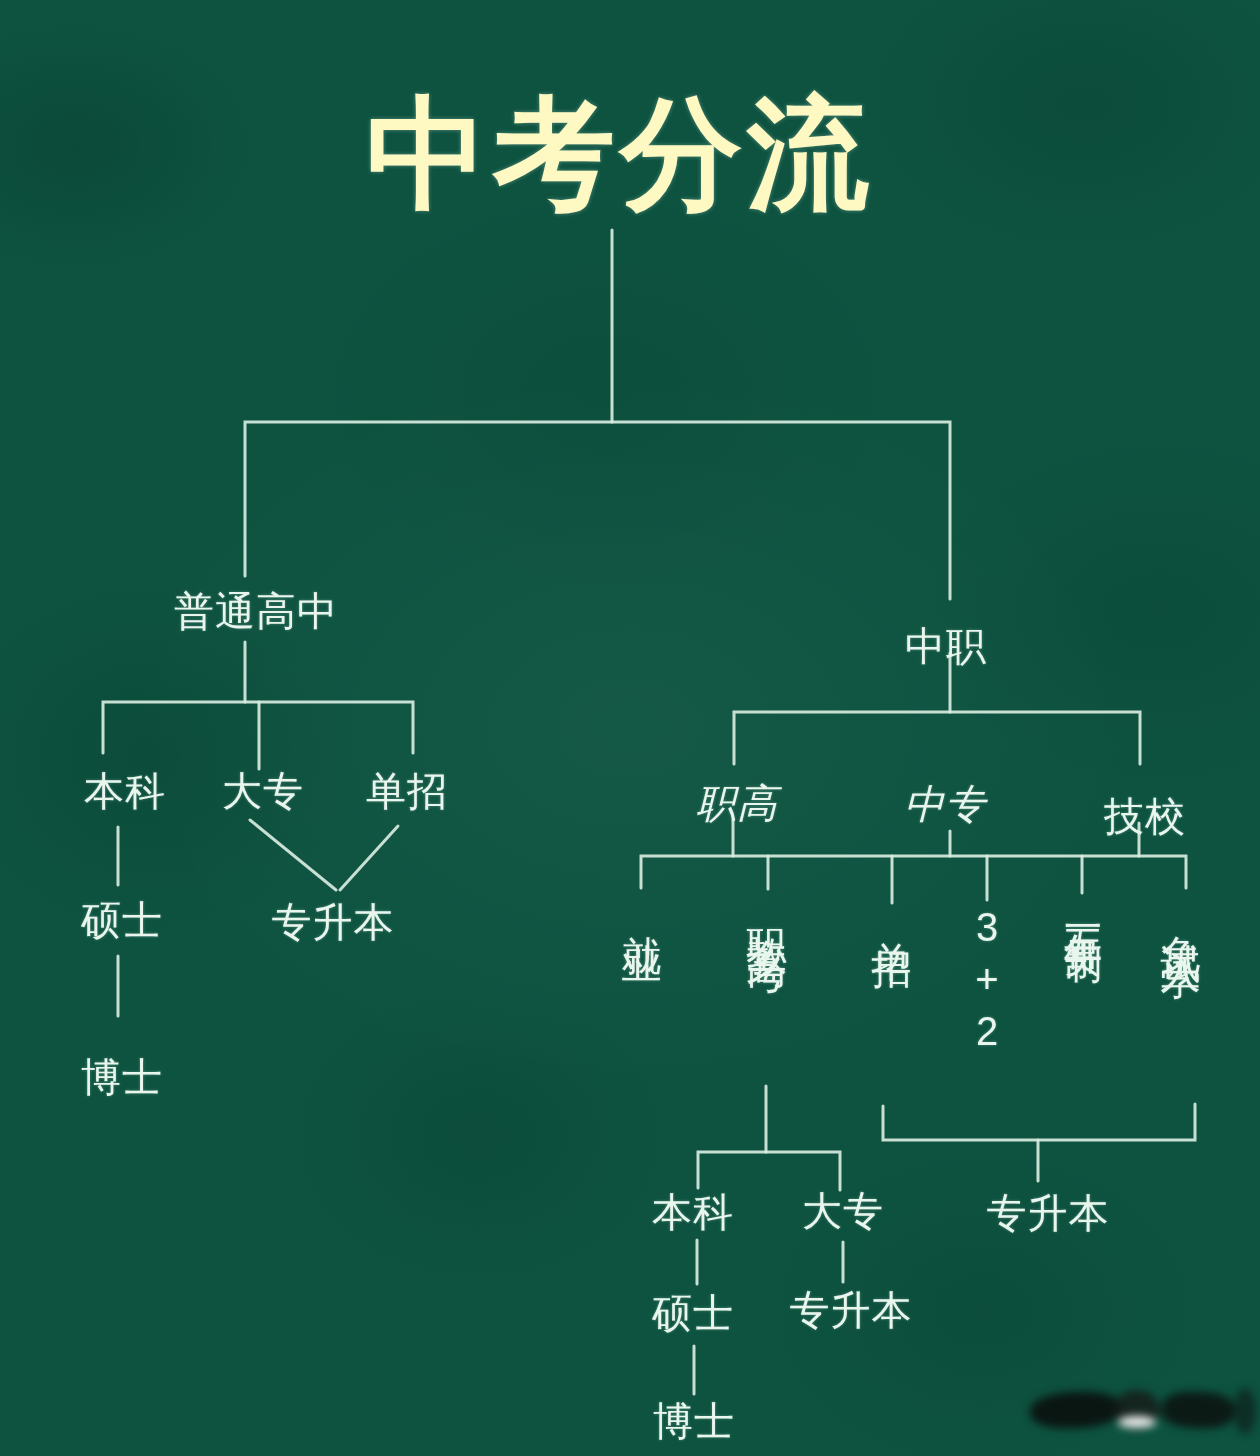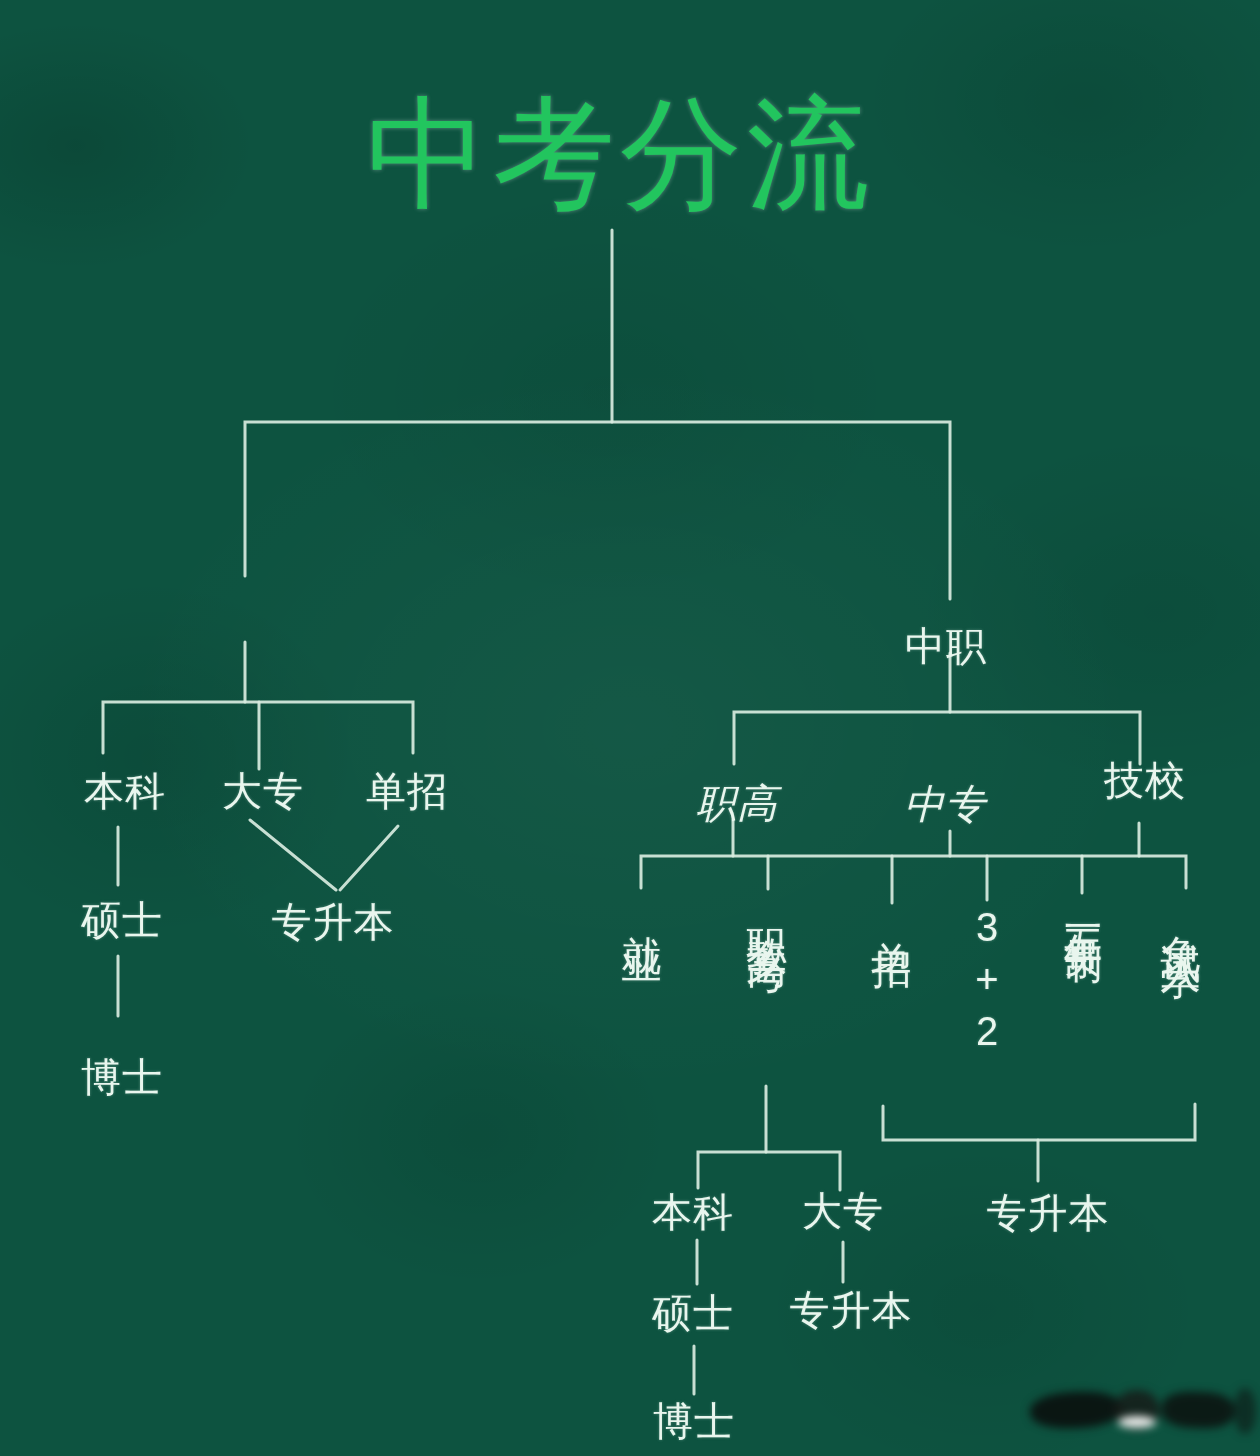--- a/index.html
+++ b/index.html
@@ -40,23 +40,23 @@
     fill: none;
     stroke: #d8ece0;
     stroke-width: 3;
     stroke-linecap: round;
     opacity: 0.92;
   }
   .title {
     position: absolute;
     transform: translate(-50%, -50%);
     font-size: 122px;
-    font-weight: 400;
+    font-weight: 700;
     letter-spacing: 5px;
-    color: #22c55e;
+    color: #fef9c3;
     white-space: nowrap;
     text-shadow: 0 0 4px rgba(235, 250, 242, 0.35);
   }
   .h {
     position: absolute;
     transform: translate(-50%, -50%);
     font-size: 40px;
     letter-spacing: 1px;
     color: #e9f6ee;
     white-space: nowrap;
@@ -149,31 +149,32 @@
       <path d="M843 1242 V1282"></path>
     </g>
     <g>
       <path d="M883 1106 V1140 H1195 V1104"></path>
       <path d="M1038 1140 V1181"></path>
     </g>
   </svg>
 
   <div class="title" style="left:620px; top:156px;">中考分流</div>
 
+  <div class="h" style="left:256px; top:611px;">普通高中</div>
   <div class="h" style="left:125px; top:791px;">本科</div>
   <div class="h" style="left:263px; top:791px;">大专</div>
   <div class="h" style="left:407px; top:791px;">单招</div>
   <div class="h" style="left:122px; top:920px;">硕士</div>
   <div class="h" style="left:333px; top:922px;">专升本</div>
   <div class="h" style="left:122px; top:1077px;">博士</div>
 
   <div class="h" style="left:946px; top:646px;">中职</div>
   <div class="h" style="left:737px; top:803px;font-style:italic;">职高</div>
   <div class="h" style="left:945px; top:804px;font-style:italic;">中专</div>
-  <div class="h" style="left:1145px; top:780px;">技校</div>
+  <div class="h" style="left:1145px; top:816px;">技校</div>
 
   <div class="v" style="left:642px; top:904px;">就业</div>
   <div class="v" style="left:767px; top:898px;">职教高考</div>
   <div class="v" style="left:892px; top:910px;">单招</div>
   <div class="v" style="left:987px; top:905px;">3+2</div>
   <div class="v small" style="left:1083px; top:899px;">五年一贯制</div>
   <div class="v" style="left:1181px; top:904px;">免试入学</div>
 
   <div class="h" style="left:693px; top:1212px;">本科</div>
   <div class="h" style="left:843px; top:1211px;">大专</div>

